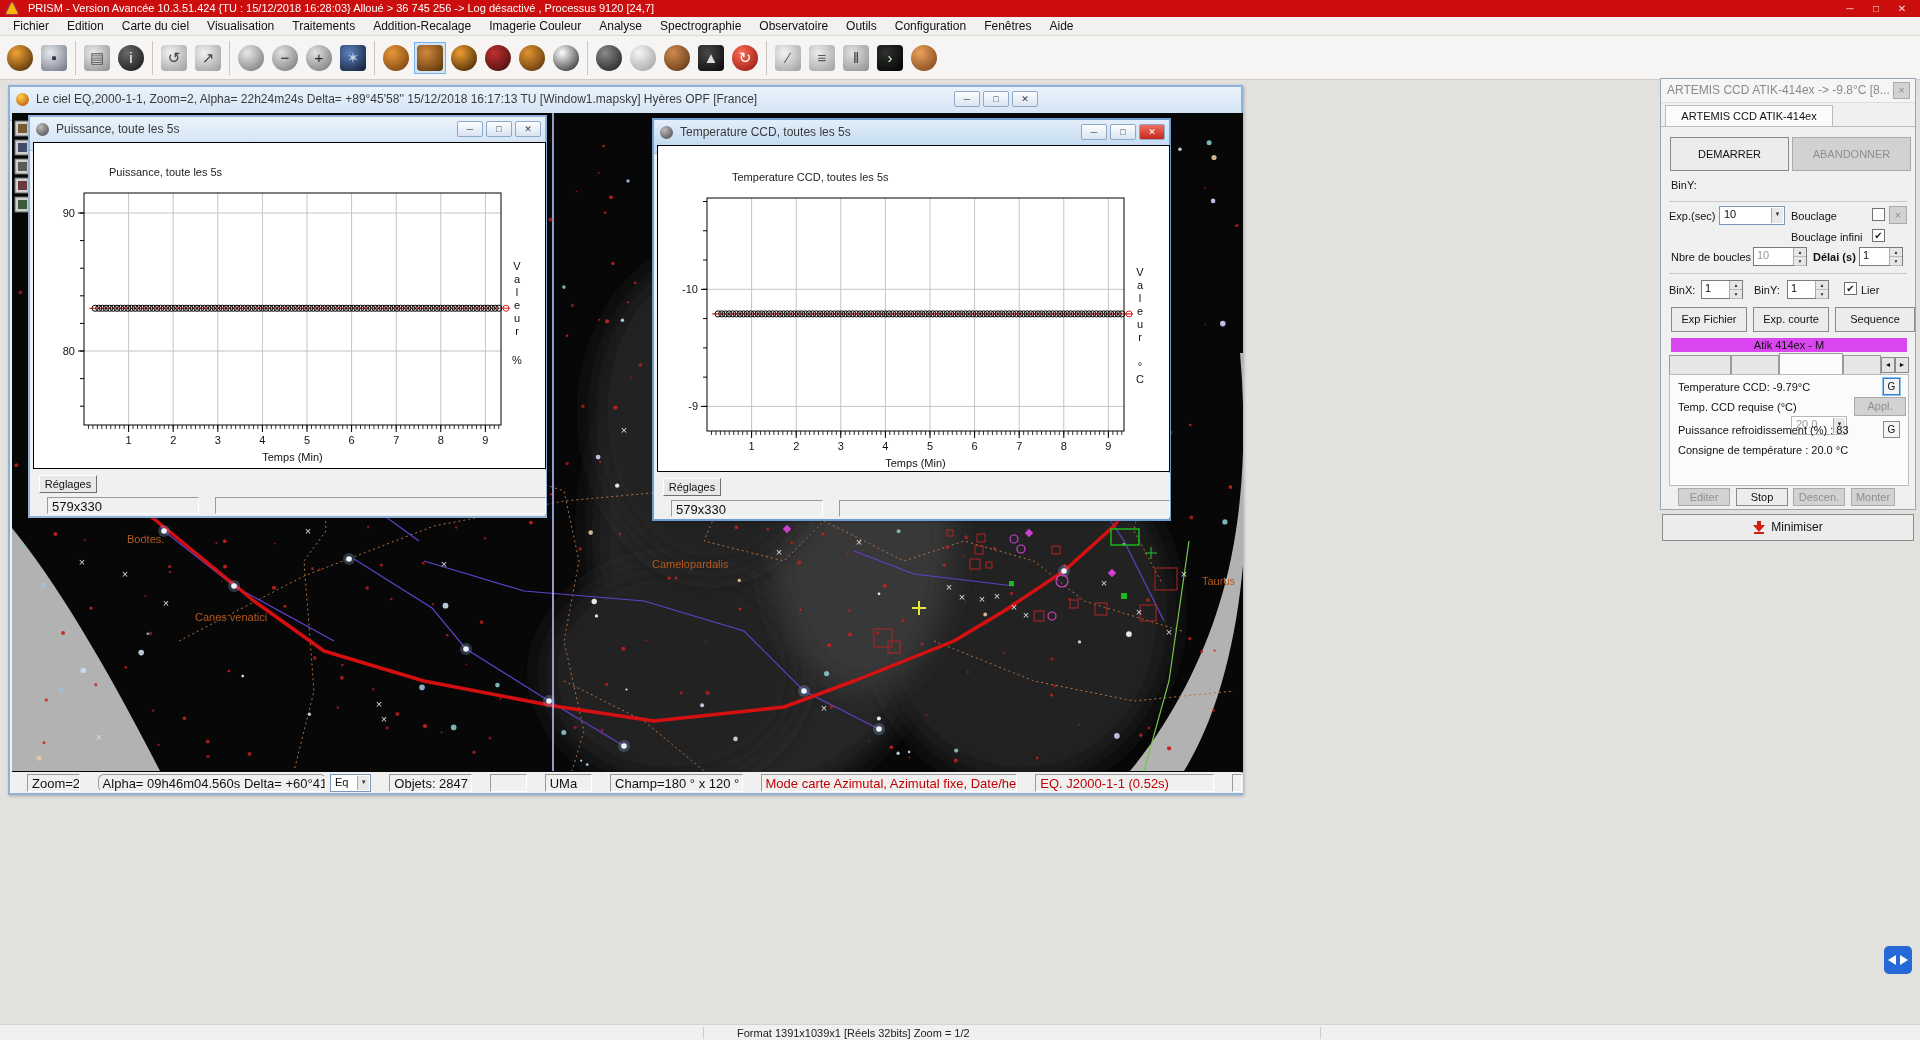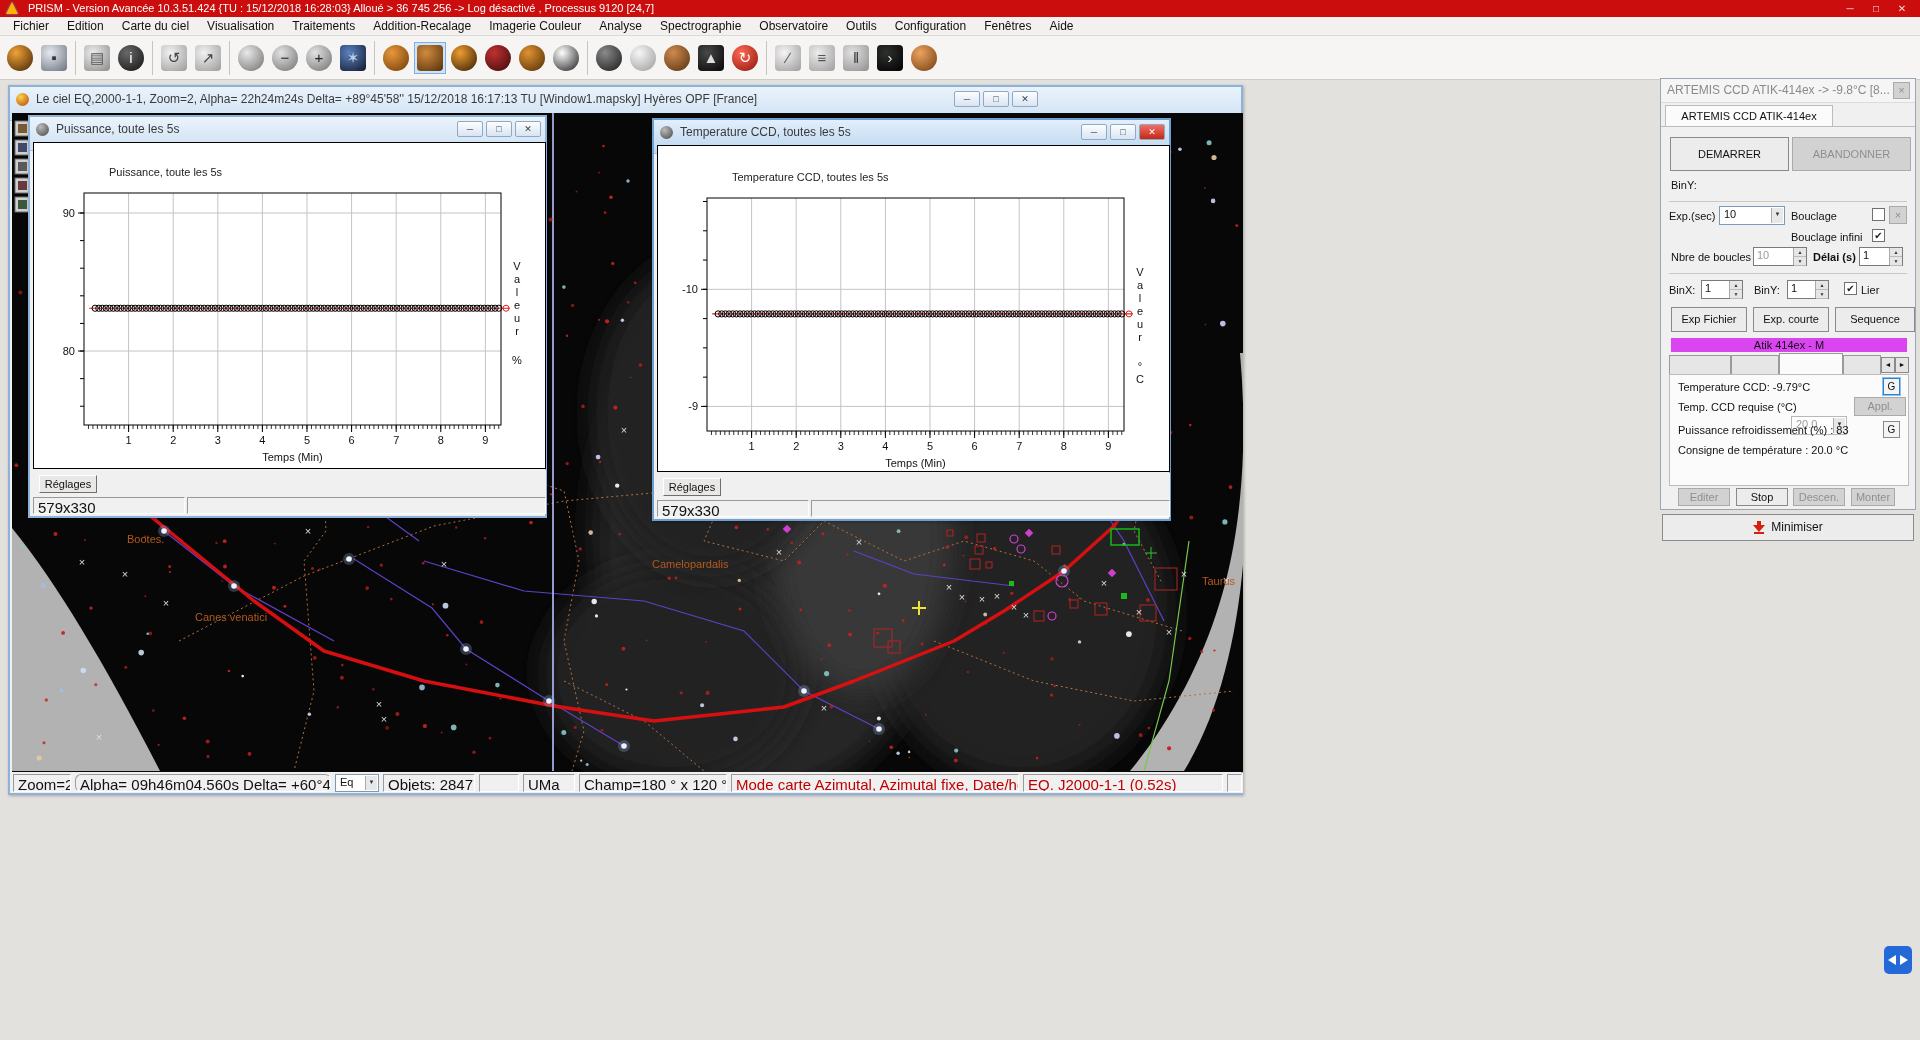--- a/index.html
+++ b/index.html
@@ -26,21 +26,21 @@
   .mdi-title .wicon{position:absolute;left:6px;top:6px;width:13px;height:13px;border-radius:50%;background:radial-gradient(circle at 35% 30%,#bbb,#444);}
   .mdi-title .ttext{position:absolute;left:26px;top:0;}
   .mdi-btns{position:absolute;top:4px;display:flex;gap:3px;}
   .mdi-btn{width:26px;height:16px;background:linear-gradient(#fdfdfd,#d9e4f2);border:1px solid #8fa8c6;border-radius:2px;font-size:9px;line-height:14px;text-align:center;color:#345;}
   .mdi-btn.red{background:linear-gradient(#ef7063,#c22818);color:#fff;}
   
   .chart-area{position:absolute;left:3px;top:25px;width:513px;height:327px;background:#fff;border:1px solid #000;}
   .reglages-row{position:absolute;left:3px;top:353px;width:513px;height:28px;background:#f0f0f0;}
   .btn-classic{background:#e9e8e6;border:1px solid;border-color:#fff #6f6f6f #6f6f6f #fff;font-size:11px;color:#111;text-align:center;}
   .statusrow{position:absolute;left:3px;bottom:2px;height:17px;display:flex;gap:2px;}
-  .statuscell{border:1px solid;border-color:#9a9a9a #fff #fff #9a9a9a;background:#f0f0f0;font-size:15px;color:#111;padding:1px 4px;white-space:nowrap;overflow:hidden;}
+  .statuscell{border:1px solid;border-color:#9a9a9a #fff #fff #9a9a9a;background:#f0f0f0;font-size:13px;color:#111;padding:1px 4px;white-space:nowrap;overflow:hidden;margin-left:14px;}
   
   #sky-status{position:absolute;left:2px;bottom:0;width:1231px;height:20px;background:#f0f0f0;display:flex;gap:4px;padding:1px 1px;}
   .red-text{color:#c00000 !important;}
   .combo{background:#fff;border:1px solid #7a9ab8;font-size:11px;position:relative;padding:1px 14px 1px 4px;color:#111;}
   .combo .arr{position:absolute;right:1px;top:1px;bottom:1px;width:12px;background:#e8e8e8;border-left:1px solid #aaa;font-size:6px;text-align:center;line-height:13px;color:#333;}
   
   #ccd{position:absolute;left:1660px;top:78px;width:256px;height:432px;background:#f0f0f0;border:1px solid #9aa6b4;font-size:11px;color:#111;}
   #ccd .lbl{position:absolute;white-space:nowrap;}
   .ccd-btn{position:absolute;background:#e4e4e4;border:1px solid #8a8a8a;text-align:center;color:#111;}
   .ccd-btn.disabled{background:#d2d2d2;color:#8f8f8f;border-color:#aaa;}
@@ -1370,14 +1370,19 @@
   </div>
   <div id="minimiser">
     <span class="dl-arrow"><span class="shaft"></span><span class="head"></span><span class="base"></span></span><span>Minimiser</span>
   </div>
 
   <div id="tv-icon">
       <span class="t1"></span>
       <span class="t2"></span>
     </div>
 
+  <div id="bottombar">
+    <span class="abs" style="left:737px;top:2px;">Format 1391x1039x1 [Réels 32bits]  Zoom = 1/2</span>
+    <span class="bb-sep" style="left:703px;"></span>
+    <span class="bb-sep" style="left:1320px;"></span>
+  </div>
 
 </div>
 
 </body></html>

